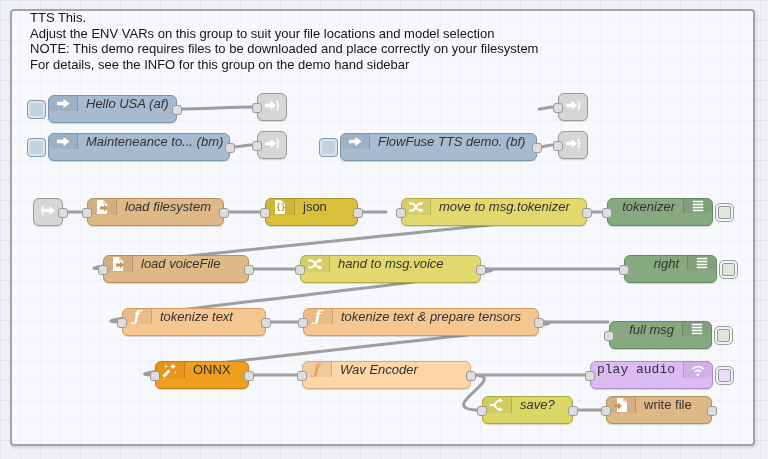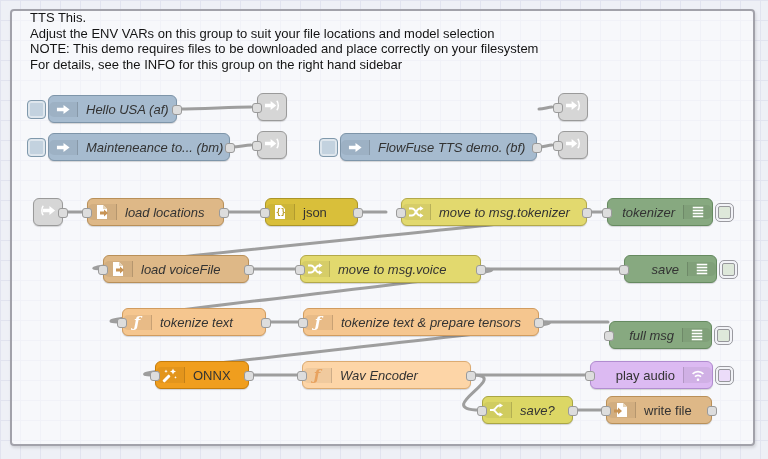--- a/index.html
+++ b/index.html
@@ -20,21 +20,21 @@
     z-index:1;
   }
   .comment{
     position:absolute;left:30px;top:10px;z-index:3;
     font-size:13px;line-height:15.6px;color:#141414;white-space:nowrap;
   }
   svg.wires{position:absolute;left:0;top:0;z-index:2;}
   svg.wires path{stroke:#9e9e9e;stroke-width:3;fill:none;stroke-linecap:round;}
 
   .node{
-    position:absolute;height:28px;border-radius:6px;display:flex;align-items:center;
+    position:absolute;height:28px;border-radius:6px;display:flex;align-items:flex-start;
     box-sizing:border-box;border:1px solid #888;z-index:3;
     box-shadow:0 1px 1px rgba(0,0,0,0.15);
   }
   .strip{width:28px;flex:none;display:flex;align-items:center;justify-content:center;}
   .strip.left{background:rgba(0,0,0,0.05);border-right:1px solid rgba(0,0,0,0.14);border-radius:5px 0 0 5px;}
   .strip.right{background:rgba(0,0,0,0.05);border-left:1px solid rgba(0,0,0,0.14);border-radius:0 5px 5px 0;}
   .label{
     flex:1;display:flex;align-items:center;padding:0 8px;
     font-size:13px;font-style:italic;color:#333;white-space:nowrap;overflow:hidden;
   }
@@ -43,21 +43,21 @@
 
   .inject{background:#a6bbcf;border-color:#7e95a9;}
   .file  {background:#deb887;border-color:#b99059;}
   .jsonN {background:#d9bf3a;border-color:#ab9527;}
   .change{background:#e2d96e;border-color:#b3a94a;}
   .switch{background:#dcd765;border-color:#aaa644;}
   .debugN{background:#87a980;border-color:#668a60;}
   .fn1   {background:#f5c68f;border-color:#d19c5f;}
   .fn2   {background:#fdd5a7;border-color:#dcab72;}
   .onnx  {background:#f09e1e;border-color:#c57d0c;}
-  .audio {background:#dcbaf2;border-color:#b18cd0;}
+  .audio {background:#dcbaf2;border-color:#b18cd0;font-family:Liberation Mono, monospace;}
   .link  {background:#d6d6d6;border-color:#9a9a9a;width:30px;align-items:center;justify-content:center;}
 
   .port{
     position:absolute;width:10px;height:10px;top:9px;
     background:#ddd;border:1px solid #9a9a9a;border-radius:3px;box-sizing:border-box;z-index:4;
   }
   .port.in{left:-6px;} .port.out{right:-6px;}
 
   .inj-btn{
     position:absolute;left:-22px;top:3.5px;width:19px;height:19px;box-sizing:border-box;
@@ -78,21 +78,21 @@
 <body>
 
 <div class="canvas">
 
   <div class="group"></div>
 
   <div class="comment">
     <div>TTS This.</div>
     <div>Adjust the ENV VARs on this group to suit your file locations and model selection</div>
     <div>NOTE: This demo requires files to be downloaded and place correctly on your filesystem</div>
-    <div>For details, see the INFO for this group on the right hand sidebar</div>
+    <div>For details, see the INFO for this group on the demo hand sidebar</div>
   </div>
 
   <svg class="wires" width="768" height="459">
     <path d="M178,109 C203,109 230,107 251,107"></path>
     <path d="M232,147 C239,147 245,145 251,145"></path>
     <path d="M539,109 C544,109 548,107 552,107"></path>
     <path d="M539,147 C544,147 548,145 552,145"></path>
     <path d="M64,212 L86,212"></path>
     <path d="M225,212 L263,212"></path>
     <path d="M358,212 L386,212"></path>
@@ -191,21 +191,21 @@
   </div>
 
   <div class="node file" style="left:87px;top:198px;width:137px">
     <div class="strip left">
       <svg width="16" height="16" viewBox="0 0 16 16">
           <path d="M3 1h6l4 4v10H3z" fill="#fff"></path>
           <path d="M9 1v4h4" fill="#e6d4b8"></path>
           <path d="M6 7.6h4V5.4L14 9l-4 3.6V10.4H6z" fill="#c89455"></path>
         </svg>
     </div>
-    <div class="label">load locations</div>
+    <div class="label">load filesystem</div>
     <div class="port in"></div>
     <div class="port out"></div>
   </div>
 
   <div class="node jsonN" style="left:265px;top:198px;width:93px">
     <div class="strip left">
       <svg width="16" height="16" viewBox="0 0 16 16">
           <path d="M3 1h6l4 4v10H3z" fill="#fff"></path>
           <text x="4" y="10.5" font-size="8" font-weight="bold" fill="#b89a22" font-family="monospace">{}</text>
         </svg>
@@ -260,27 +260,27 @@
 
   <div class="node change" style="left:300px;top:255px;width:181px">
     <div class="strip left">
       <svg width="16" height="16" viewBox="0 0 16 16" fill="none" stroke="#fff" stroke-width="1.9">
           <path d="M1 4.5h3c4 0 4 7 8 7h1.5"></path>
           <path d="M1 11.5h3c4 0 4-7 8-7h1.5"></path>
           <path d="M12 2.2L15.5 4.5 12 6.8" fill="#fff" stroke="none"></path>
           <path d="M12 9.2L15.5 11.5 12 13.8" fill="#fff" stroke="none"></path>
         </svg>
     </div>
-    <div class="label">move to msg.voice</div>
+    <div class="label">hand to msg.voice</div>
     <div class="port in"></div>
     <div class="port out"></div>
   </div>
 
   <div class="node debugN" style="left:624px;top:255px;width:93px">
-    <div class="label r">save</div>
+    <div class="label r">right</div>
     <div class="strip right">
       <svg width="14" height="14" viewBox="0 0 16 16" fill="#fff">
           <rect x="2" y="2" width="12" height="1.8"></rect>
           <rect x="2" y="5.4" width="12" height="1.8"></rect>
           <rect x="2" y="8.8" width="12" height="1.8"></rect>
           <rect x="2" y="12.2" width="12" height="1.8"></rect>
         </svg>
     </div>
     <div class="port in"></div>
     <div class="toggle green">

